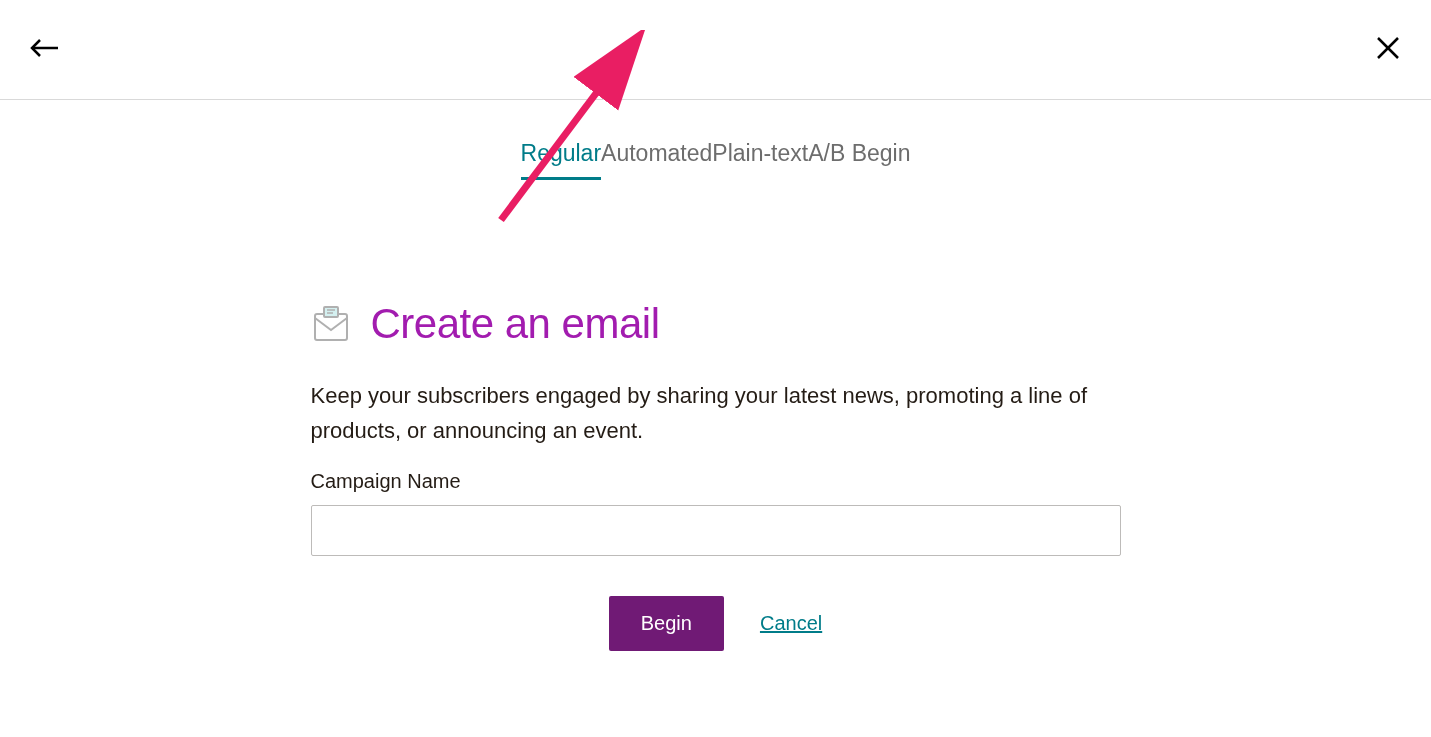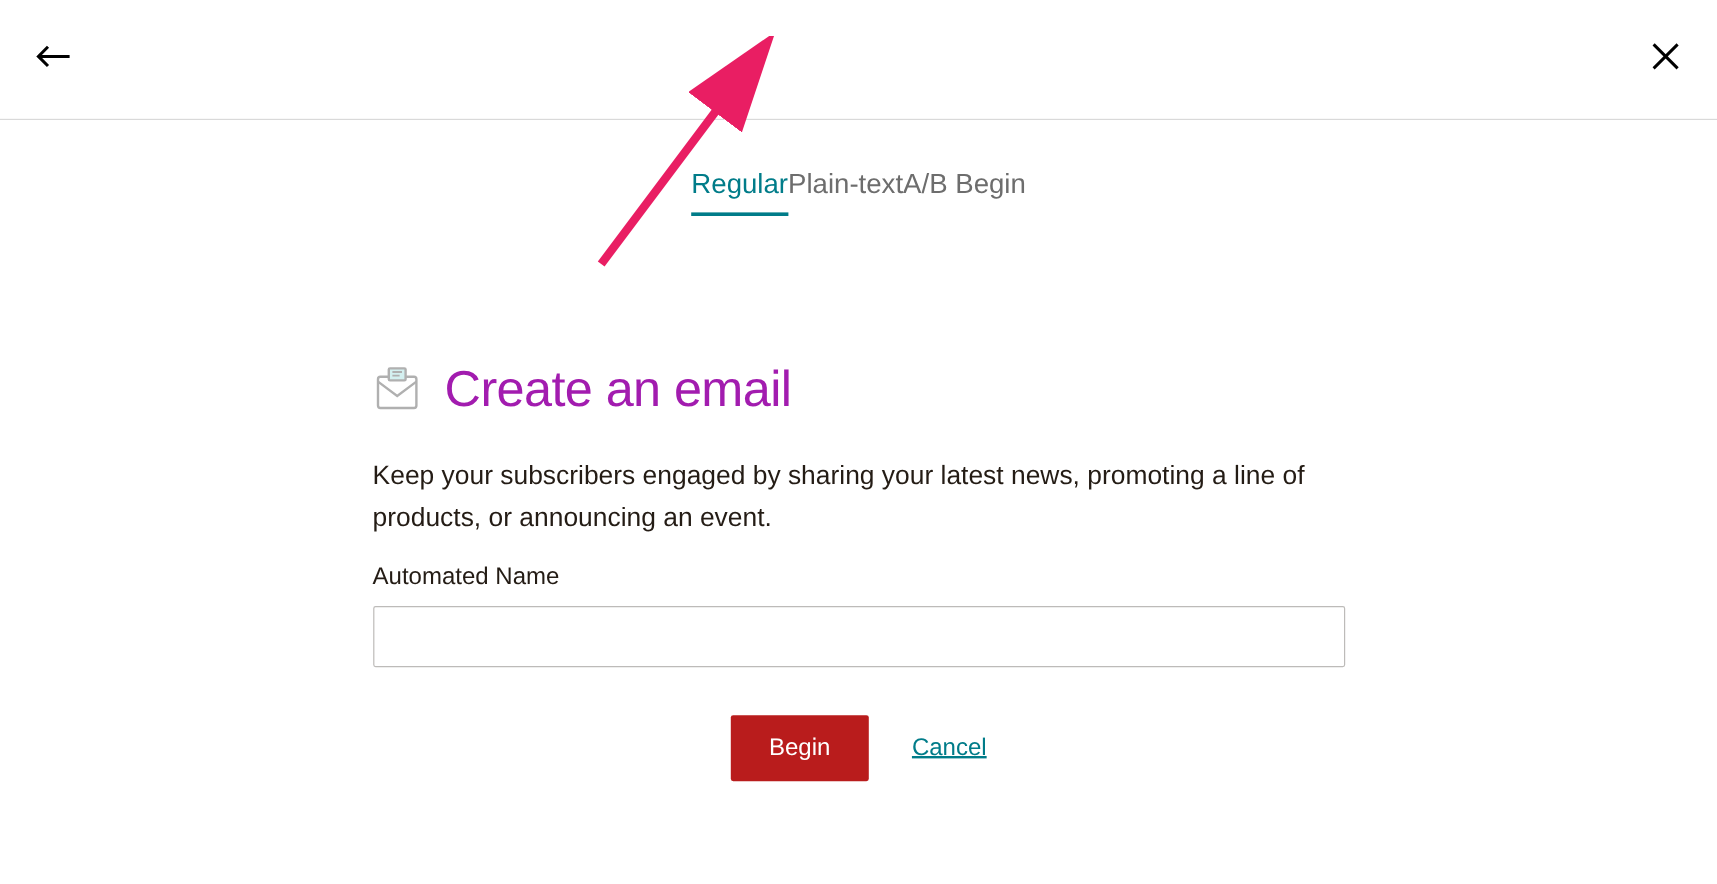--- a/index.html
+++ b/index.html
@@ -105,21 +105,21 @@
     
     .button-row {
       display: flex;
       justify-content: center;
       align-items: center;
       gap: 36px;
       margin-top: 40px;
     }
     
     .primary-btn {
-      background: #b91c1c;
+      background: #701a75;
       color: #ffffff;
       border: none;
       padding: 16px 32px;
       font-size: 20px;
       font-weight: 500;
       cursor: pointer;
       border-radius: 2px;
     }
     
     .cancel-link {
@@ -150,20 +150,21 @@
   <div class="close-btn">
     <svg width="26" height="26" viewBox="0 0 26 26" fill="none" stroke="currentColor" stroke-width="2.5">
       <line x1="3" y1="3" x2="23" y2="23"></line>
       <line x1="23" y1="3" x2="3" y2="23"></line>
     </svg>
   </div>
 </div>
 
 <div class="tabs-container">
   <div class="tab active">Regular</div>
+  <div class="tab">Automated</div>
   <div class="tab">Plain-text</div>
   <div class="tab">A/B Begin</div>
 </div>
 
 <div class="content-container">
   
   <svg class="annotation-arrow" width="180" height="200" viewBox="0 0 180 200">
     <defs>
       <marker id="arrowhead" markerWidth="12" markerHeight="12" refX="6" refY="4" orient="auto">
         <polygon points="0 0, 12 4, 0 8" fill="#e91e63"></polygon>
@@ -178,20 +179,20 @@
       <polyline points="4,14 20,26 36,14" fill="none"></polyline>
       <rect x="13" y="3" width="14" height="10" rx="1" fill="#d4f0f0" stroke="#b0b0b0"></rect>
       <line x1="16" y1="6" x2="24" y2="6" stroke="#b0b0b0" stroke-width="1.5"></line>
       <line x1="16" y1="9" x2="22" y2="9" stroke="#b0b0b0" stroke-width="1.5"></line>
     </svg>
     <h1 class="page-title">Create an email</h1>
   </div>
   
   <p class="description">Keep your subscribers engaged by sharing your latest news, promoting a line of products, or announcing an event.</p>
   
-  <label class="field-label">Automated Name</label>
+  <label class="field-label">Campaign Name</label>
   <input type="text" class="text-input" value="" style="">
   
   <div class="button-row">
     <button class="primary-btn">Begin</button>
     <a class="cancel-link">Cancel</a>
   </div>
 </div>
 
 </body></html>

